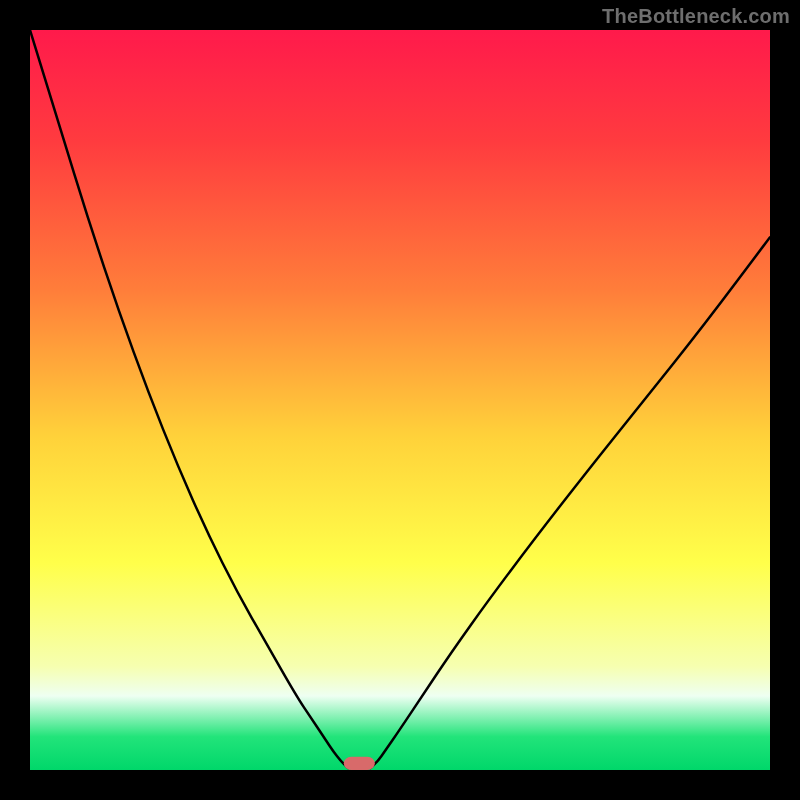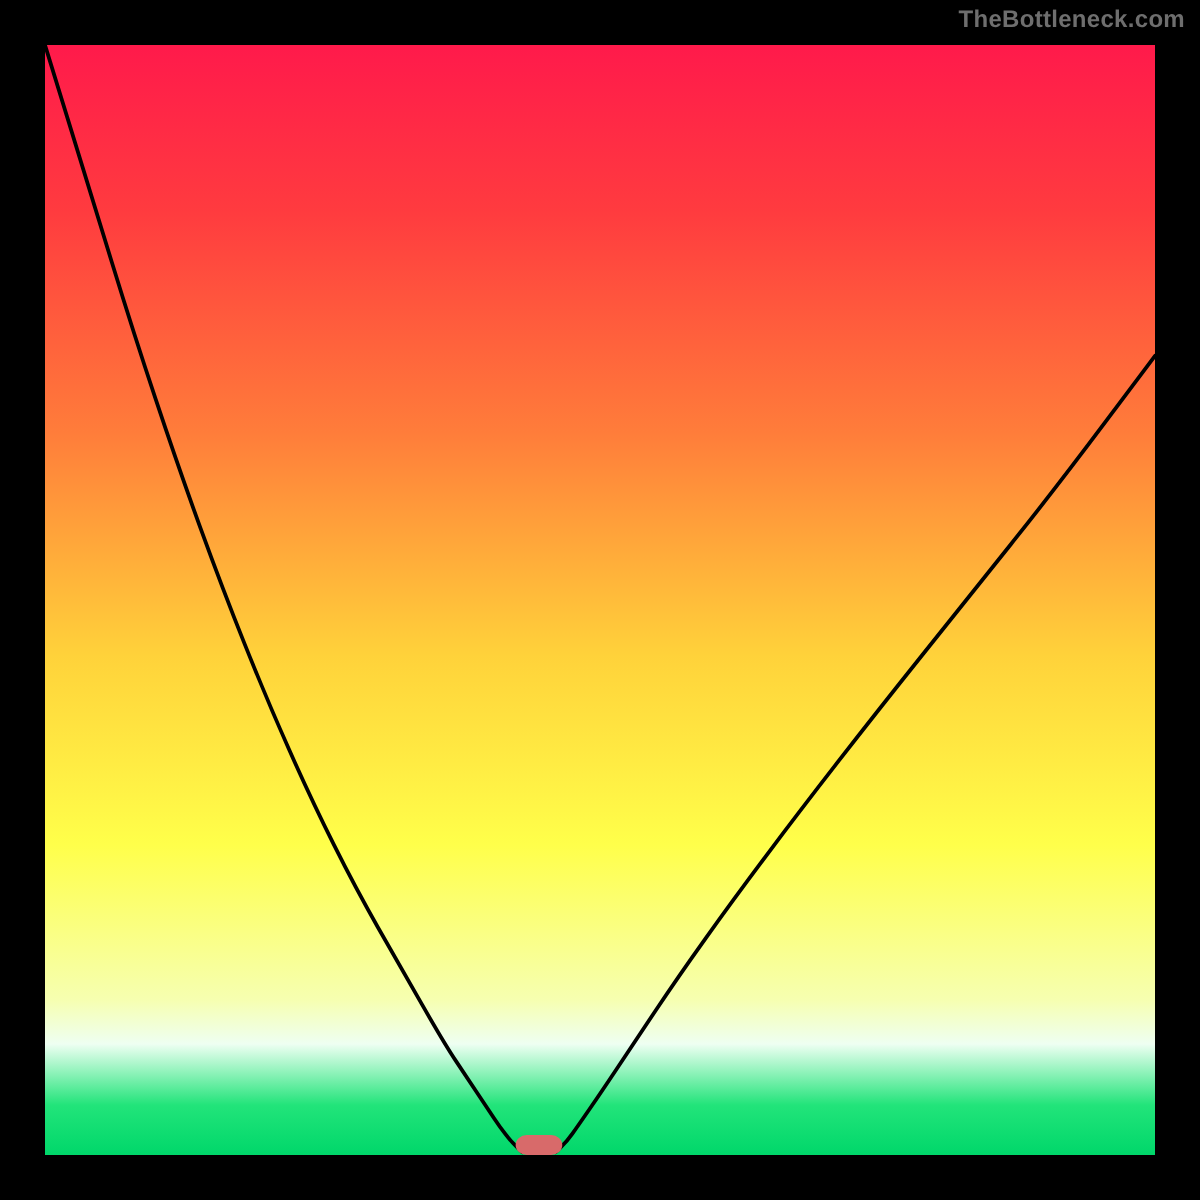--- a/index.html
+++ b/index.html
@@ -23,21 +23,21 @@
     top: 30px;
     width: 740px;
     height: 740px;
     overflow: hidden;
   }
   .watermark {
     position: absolute;
     top: 5px;
     right: 10px;
     color: #6e6e6e;
-    font-size: 16px;
+    font-size: 20px;
     font-weight: 600;
     letter-spacing: 0.2px;
     user-select: none;
   }
 </style>
 </head>
 <body>
 
 <div class="frame">
   <div class="watermark">TheBottleneck.com</div>

